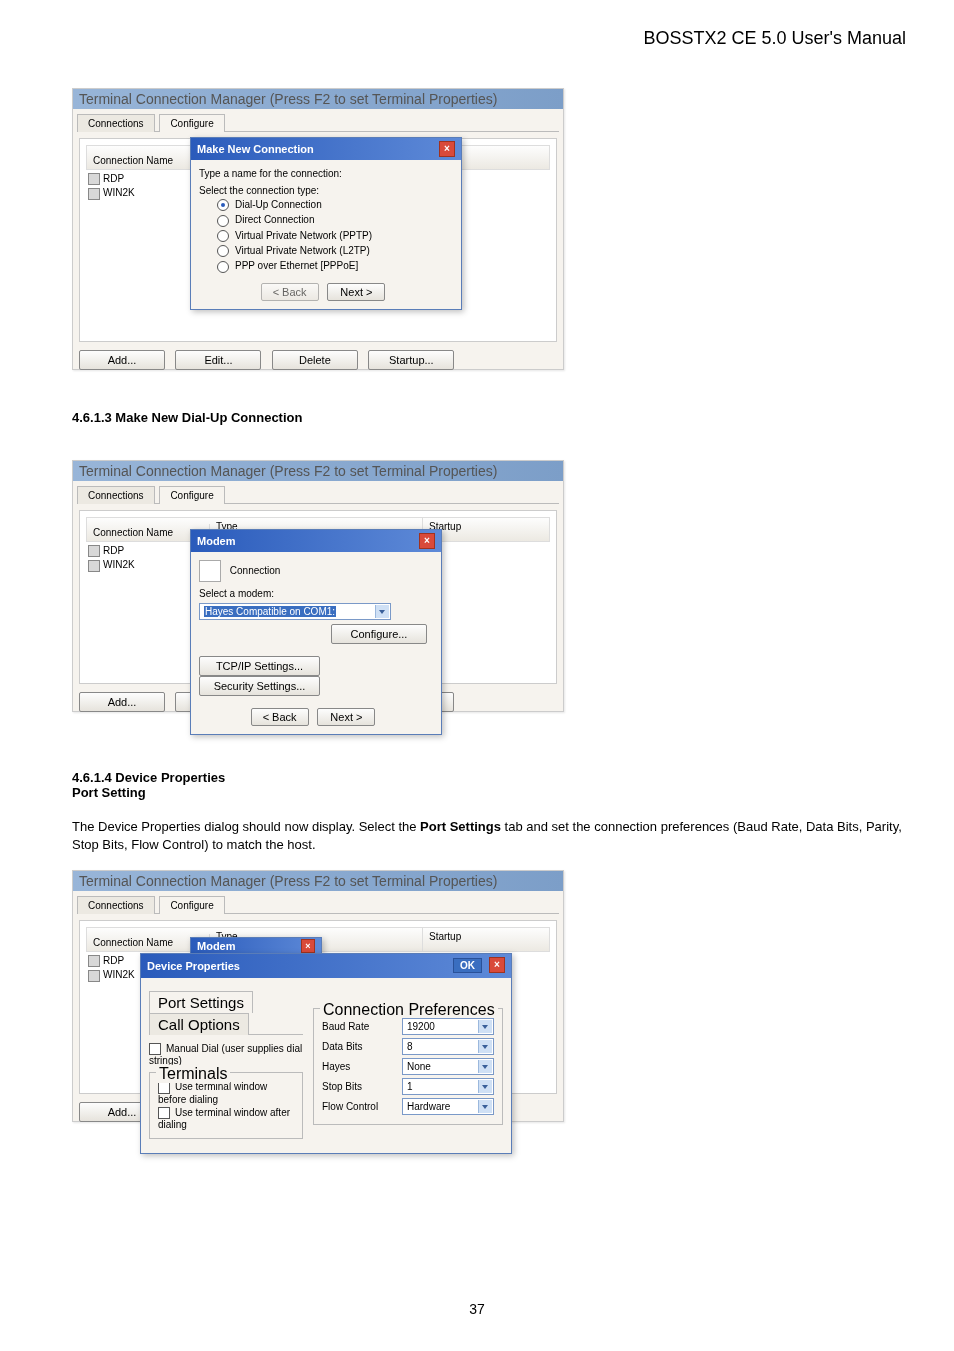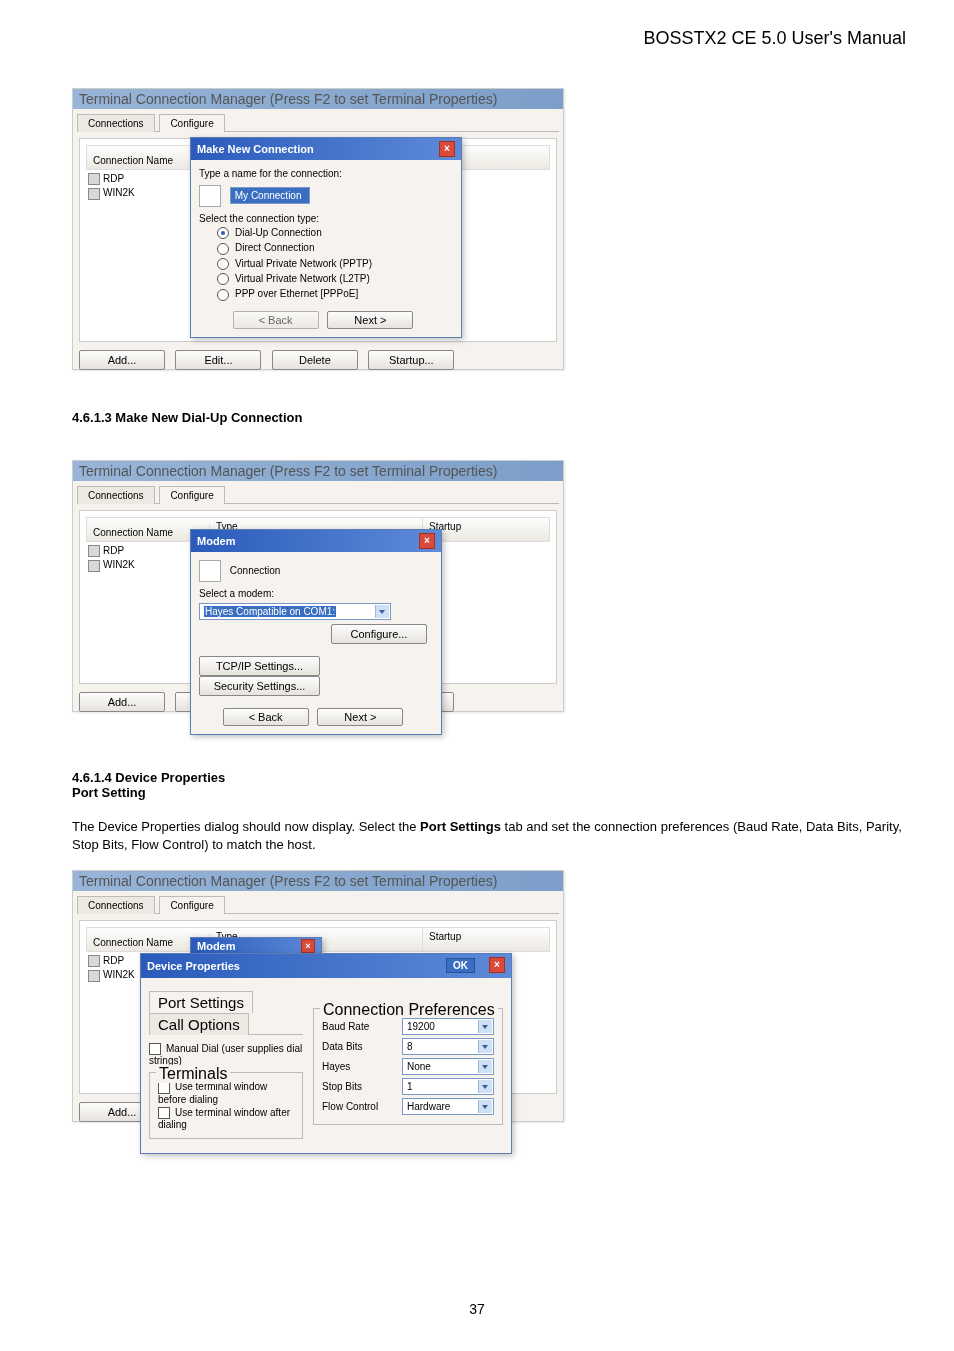--- a/index.html
+++ b/index.html
@@ -170,21 +170,21 @@
   .select-box .arrow::after{
     content:"";
     position:absolute;
     left:3px; top:5px;
     border-left:3px solid transparent;
     border-right:3px solid transparent;
     border-top:4px solid #3a5f99;
   }
 
   .dlg-btn-row { text-align: center; margin-top:10px; }
-  .dlg-btn-row .btn { min-width:56px; padding:2px 14px; }
+  .dlg-btn-row .btn { min-width:56px; padding:2px 0; }
 
   
   .section { position:absolute; left:72px; right:48px; font-size:13px; color:#000; }
   .sec1 { top:410px; }
   .sec2 { top:770px; }
   .sec-heading { font-weight:bold; font-size:13px; }
   .sec-sub { font-weight:bold; font-size:13px; }
   .sec-para { margin-top:2px; line-height:1.35; }
   .sec-para .bold { font-weight:bold; }
 
@@ -203,21 +203,21 @@
   .groupbox { border:1px solid #bbb; padding:6px 8px; margin:6px 0; position:relative; }
   .groupbox .gtitle { position:absolute; top:-8px; left:6px; background:#f6f3ee; padding:0 3px; font-size:16px; }
   .checkbox-sq { display:inline-block; width:10px; height:10px; border:1px solid #555; background:#fff; margin-right:5px; vertical-align:middle;}
   .pref-row { display:flex; justify-content:space-between; align-items:center; margin:3px 0; font-size:10px; }
   .pref-row .pref-label { width:80px; }
   .pref-row .select-box { min-width:70px; }
   .ok-btn {
     background:#3a6ec0; color:#fff; border:1px solid #2a5199;
     padding:1px 6px; font-size:10px; display:inline-block;
   }
-  .ok-row { display:flex; justify-content:flex-end; gap:14px; align-items:center; margin-bottom:2px;}
+  .ok-row { display:flex; justify-content:flex-end; gap:7px; align-items:center; margin-bottom:2px;}
 </style>
 </head>
 <body>
 
 <div class="page-header">BOSSTX2 CE 5.0 User's Manual</div>
 
 <div class="screenshot-frame frame1">
   <div class="window-titlebar">Terminal Connection Manager (Press F2 to set Terminal Properties)</div>
   <div class="tab-row">
     <span class="tab inactive">Connections</span>
@@ -240,24 +240,20 @@
       </div>
     </div>
 
     <div class="dialog" style="left:110px; top:-2px; width:270px;">
       <div class="dlg-title">
         <span>Make New Connection</span>
         <span class="close-x">×</span>
       </div>
       <div class="dlg-body">
         <div>Type a name for the connection:</div>
-        <div style="margin:6px 0;">
-          <span class="dlg-icon"></span>
-          <span class="input-line input-highlighted">My Connection</span>
-        </div>
         <div style="margin-top:6px;">Select the connection type:</div>
         <div class="radio-row"><span class="radio-dot selected"></span><span>Dial-Up Connection</span></div>
         <div class="radio-row"><span class="radio-dot"></span><span>Direct Connection</span></div>
         <div class="radio-row"><span class="radio-dot"></span><span>Virtual Private Network (PPTP)</span></div>
         <div class="radio-row"><span class="radio-dot"></span><span>Virtual Private Network (L2TP)</span></div>
         <div class="radio-row"><span class="radio-dot"></span><span>PPP over Ethernet [PPPoE]</span></div>
         <div class="dlg-btn-row">
           <span class="btn" style="opacity:.6">&lt; Back</span>
           <span class="btn">Next &gt;</span>
         </div>

